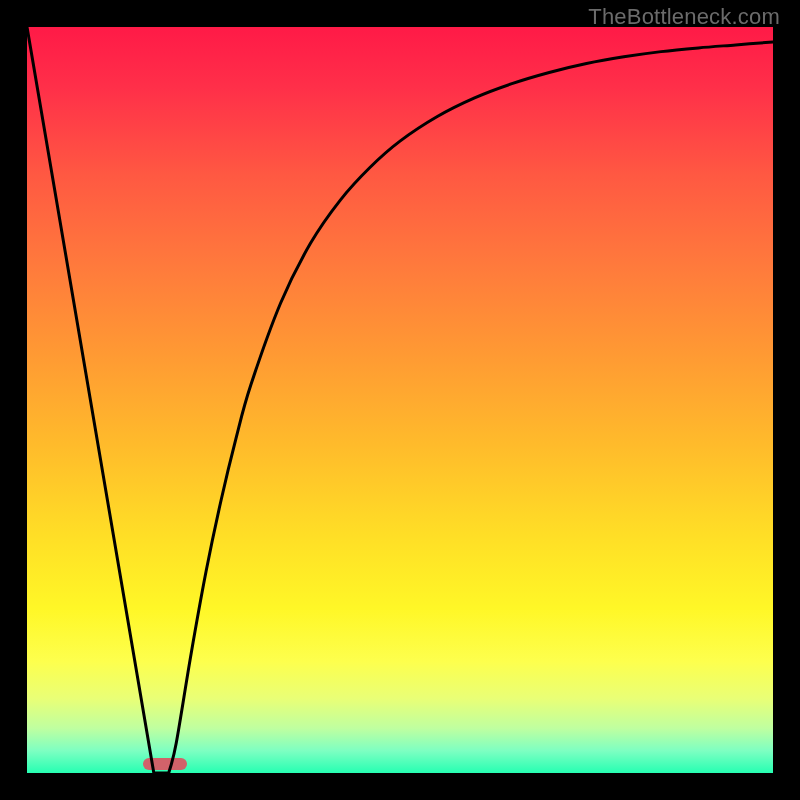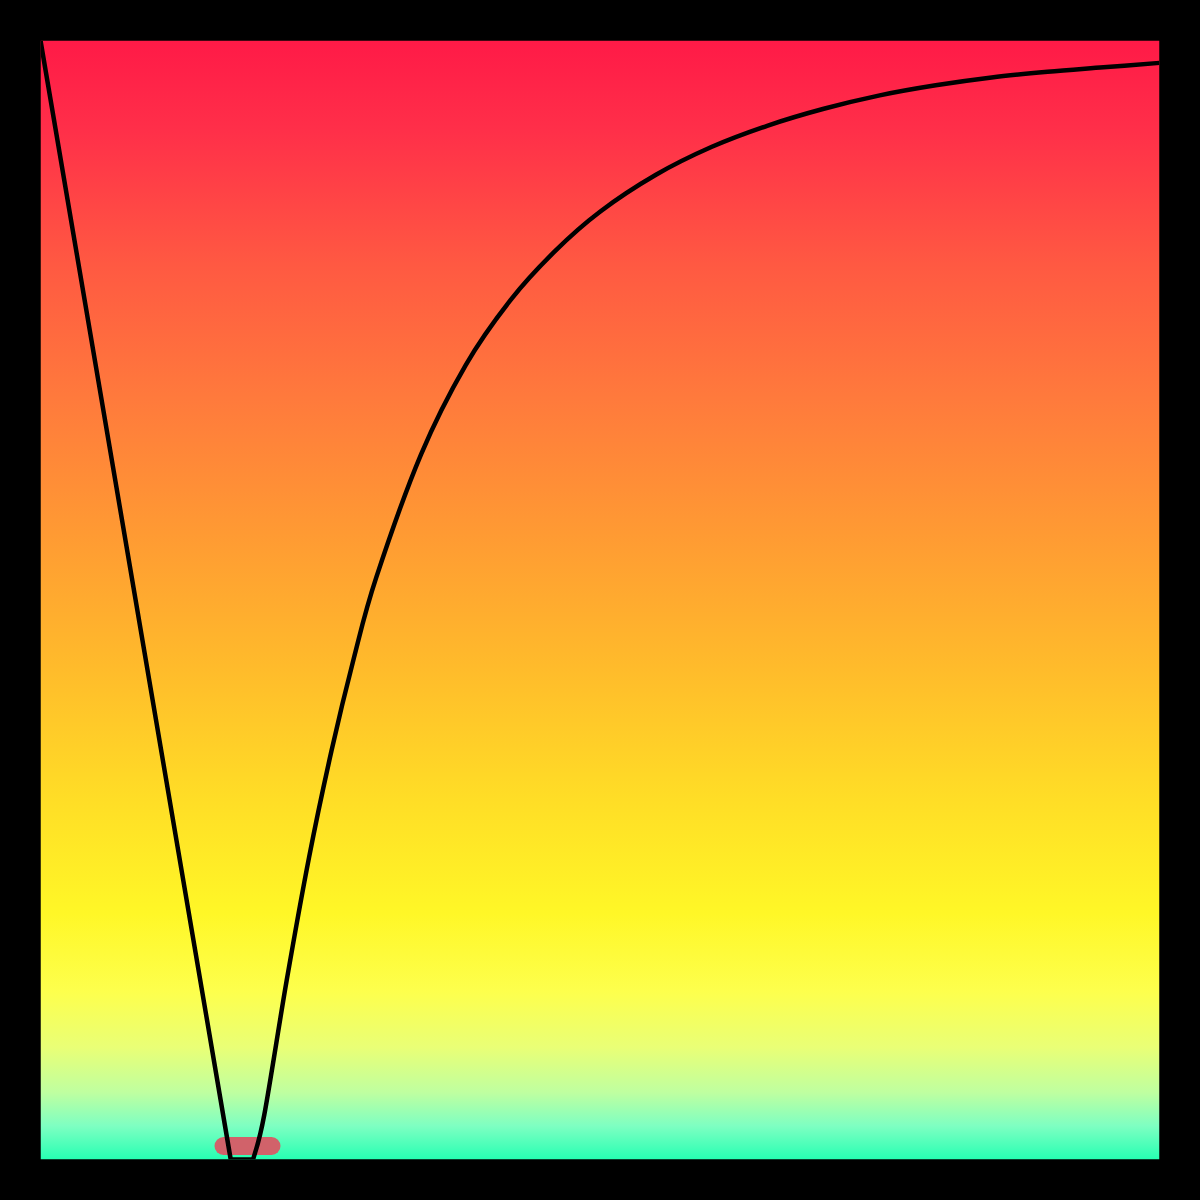--- a/index.html
+++ b/index.html
@@ -59,20 +59,21 @@
     position: absolute;
     inset: 0;
     width: 100%;
     height: 100%;
   }
 </style>
 </head>
 <body>
 
 <div class="outer">
+  <div class="attribution">TheBottleneck.com</div>
   <div class="plot">
     <div class="gradient"></div>
     <div class="bottleneck" id="bottleneck" style="left: 115.63px; width: 44.76px;"></div>
     <svg class="curves" viewBox="0 0 746 746" preserveAspectRatio="none">
       <path id="curvePath" d="M 0 0 L 126.82000000000001 746 L 141.74 746 C 142.98333333333335 741.0266666666666, 145.47000000000003 736.0533333333333, 149.20000000000002 716.16 C 152.93 696.2666666666667, 159.14666666666668 655.2366666666667, 164.12 626.64 C 169.09333333333333 598.0433333333333, 174.06666666666666 570.0683333333333, 179.04 544.5799999999999 C 184.01333333333332 519.0916666666666, 188.98666666666668 495.8413333333333, 193.96 473.71 C 198.93333333333334 451.57866666666666, 203.9066666666667 431.0636666666667, 208.88000000000002 411.79200000000003 C 213.85333333333335 392.5203333333334, 216.33999999999997 380.70866666666666, 223.79999999999998 358.08 C 231.26 335.4513333333333, 243.69333333333333 299.6433333333333, 253.64000000000001 276.02 C 263.5866666666667 252.39666666666665, 273.53333333333336 233.49800000000002, 283.48 216.34000000000003 C 293.4266666666667 199.18200000000004, 303.37333333333333 185.75400000000002, 313.32 173.072 C 323.26666666666665 160.39, 333.21333333333337 150.07033333333325, 343.16 140.24799999999993 C 353.1066666666667 130.42566666666661, 361.81 122.59266666666669, 373 114.13800000000003 C 384.19 105.68333333333338, 397.8666666666667 96.73133333333332, 410.3 89.51999999999998 C 422.73333333333335 82.30866666666664, 435.16666666666663 76.34066666666668, 447.59999999999997 70.87 C 460.0333333333333 65.39933333333333, 472.4666666666667 60.923333333333254, 484.90000000000003 56.69599999999991 C 497.33333333333337 52.46866666666657, 509.7666666666666 48.86299999999994, 522.1999999999999 45.50599999999997 C 534.6333333333332 42.149, 547.0666666666666 39.16500000000008, 559.5 36.55400000000009 C 571.9333333333334 33.9430000000001, 584.3666666666668 31.82933333333339, 596.8000000000001 29.840000000000032 C 609.2333333333333 27.850666666666672, 621.6666666666667 26.10999999999994, 634.1 24.617999999999938 C 646.5333333333333 23.125999999999937, 658.9666666666667 22.007000000000023, 671.4 20.888000000000034 C 683.8333333333333 19.769000000000045, 696.2666666666667 18.898666666666674, 708.6999999999999 17.903999999999996 C 721.1333333333332 16.90933333333332, 739.7833333333333 15.417333333333298, 746 14.919999999999959" fill="none" stroke="#000" stroke-width="3" stroke-linecap="round" stroke-linejoin="round"></path>
     </svg>
   </div>
 </div>
 
 </body></html>

